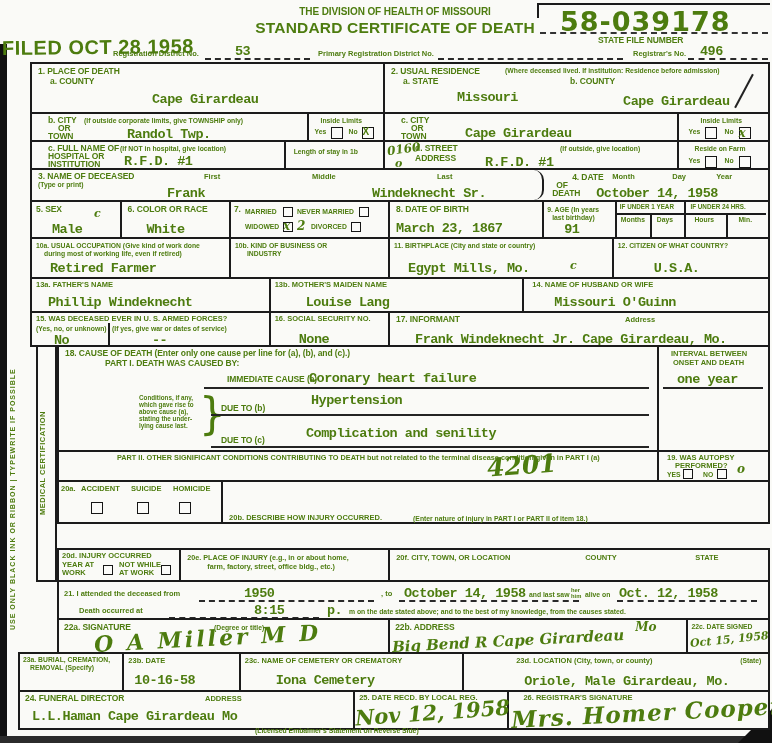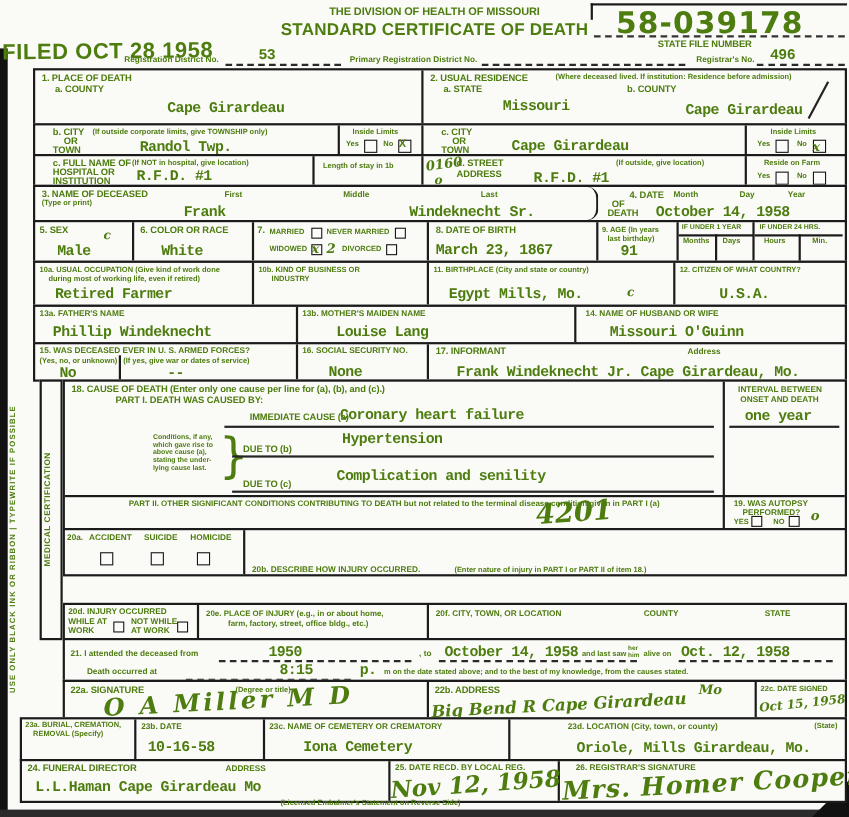--- a/index.html
+++ b/index.html
@@ -313,21 +313,21 @@
     <div class="cell" style="width:548px;margin-top:28px;">
       <span class="abs lbl2" style="left:6px;top:4px;">20b. DESCRIBE HOW INJURY OCCURRED.</span>
       <span class="abs note" style="left:190px;top:5px;">(Enter nature of injury in PART I or PART II of item 18.)</span>
     </div>
   </div>
 
 
   <div class="band" style="left:57px;top:548px;width:713px;height:34px;">
     <div class="cell" style="width:123px;">
       <span class="abs lbl2" style="left:3px;top:2px;">20d. INJURY OCCURRED</span>
-      <span class="abs lbl2" style="left:3px;top:11px;">WHILE AT</span>
+      <span class="abs lbl2" style="left:3px;top:11px;">YEAR AT</span>
       <span class="abs lbl2" style="left:3px;top:19px;">WORK</span>
       <span class="abs cb cb-sm" style="left:44px;top:15px;"></span>
       <span class="abs lbl2" style="left:60px;top:11px;">NOT WHILE</span>
       <span class="abs lbl2" style="left:60px;top:19px;">AT WORK</span>
       <span class="abs cb cb-sm" style="left:102px;top:15px;"></span>
     </div>
     <div class="cell" style="width:210px;">
       <span class="abs note" style="left:6px;top:4px;font-size:7.2px;font-weight:bold;">20e. PLACE OF INJURY (e.g., in or about home,</span>
       <span class="abs note" style="left:26px;top:13px;font-size:7.2px;font-weight:bold;">farm, factory, street, office bldg., etc.)</span>
     </div>
@@ -388,21 +388,21 @@
       <span class="abs lbl2" style="left:4px;top:3px;">23b. DATE</span>
       <span class="abs typed" style="left:10px;top:19px;">10-16-58</span>
     </div>
     <div class="cell" style="width:240px;">
       <span class="abs lbl2" style="left:4px;top:3px;">23c. NAME OF CEMETERY OR CREMATORY</span>
       <span class="abs typed" style="left:35px;top:19px;">Iona Cemetery</span>
     </div>
     <div class="cell" style="width:275px;margin-left:48px;">
       <span class="abs lbl2" style="left:4px;top:3px;">23d. LOCATION (City, town, or county)</span>
       <span class="abs note" style="left:228px;top:3px;">(State)</span>
-      <span class="abs typed" style="left:12px;top:20px;">Oriole, Mills Girardeau, Mo.</span>
+      <span class="abs typed" style="left:12px;top:20px;">Oriole, Male Girardeau, Mo.</span>
     </div>
   </div>
 
   <div class="band" style="left:18px;top:690px;width:752px;height:40px;">
     <div class="cell" style="width:337px;">
       <span class="abs lbl" style="left:5px;top:2px;">24. FUNERAL DIRECTOR</span>
       <span class="abs lbl2" style="left:185px;top:3px;">ADDRESS</span>
       <span class="abs typed" style="left:12px;top:17px;">L.L.Haman Cape Girardeau Mo</span>
     </div>
     <div class="cell" style="width:155px;">

